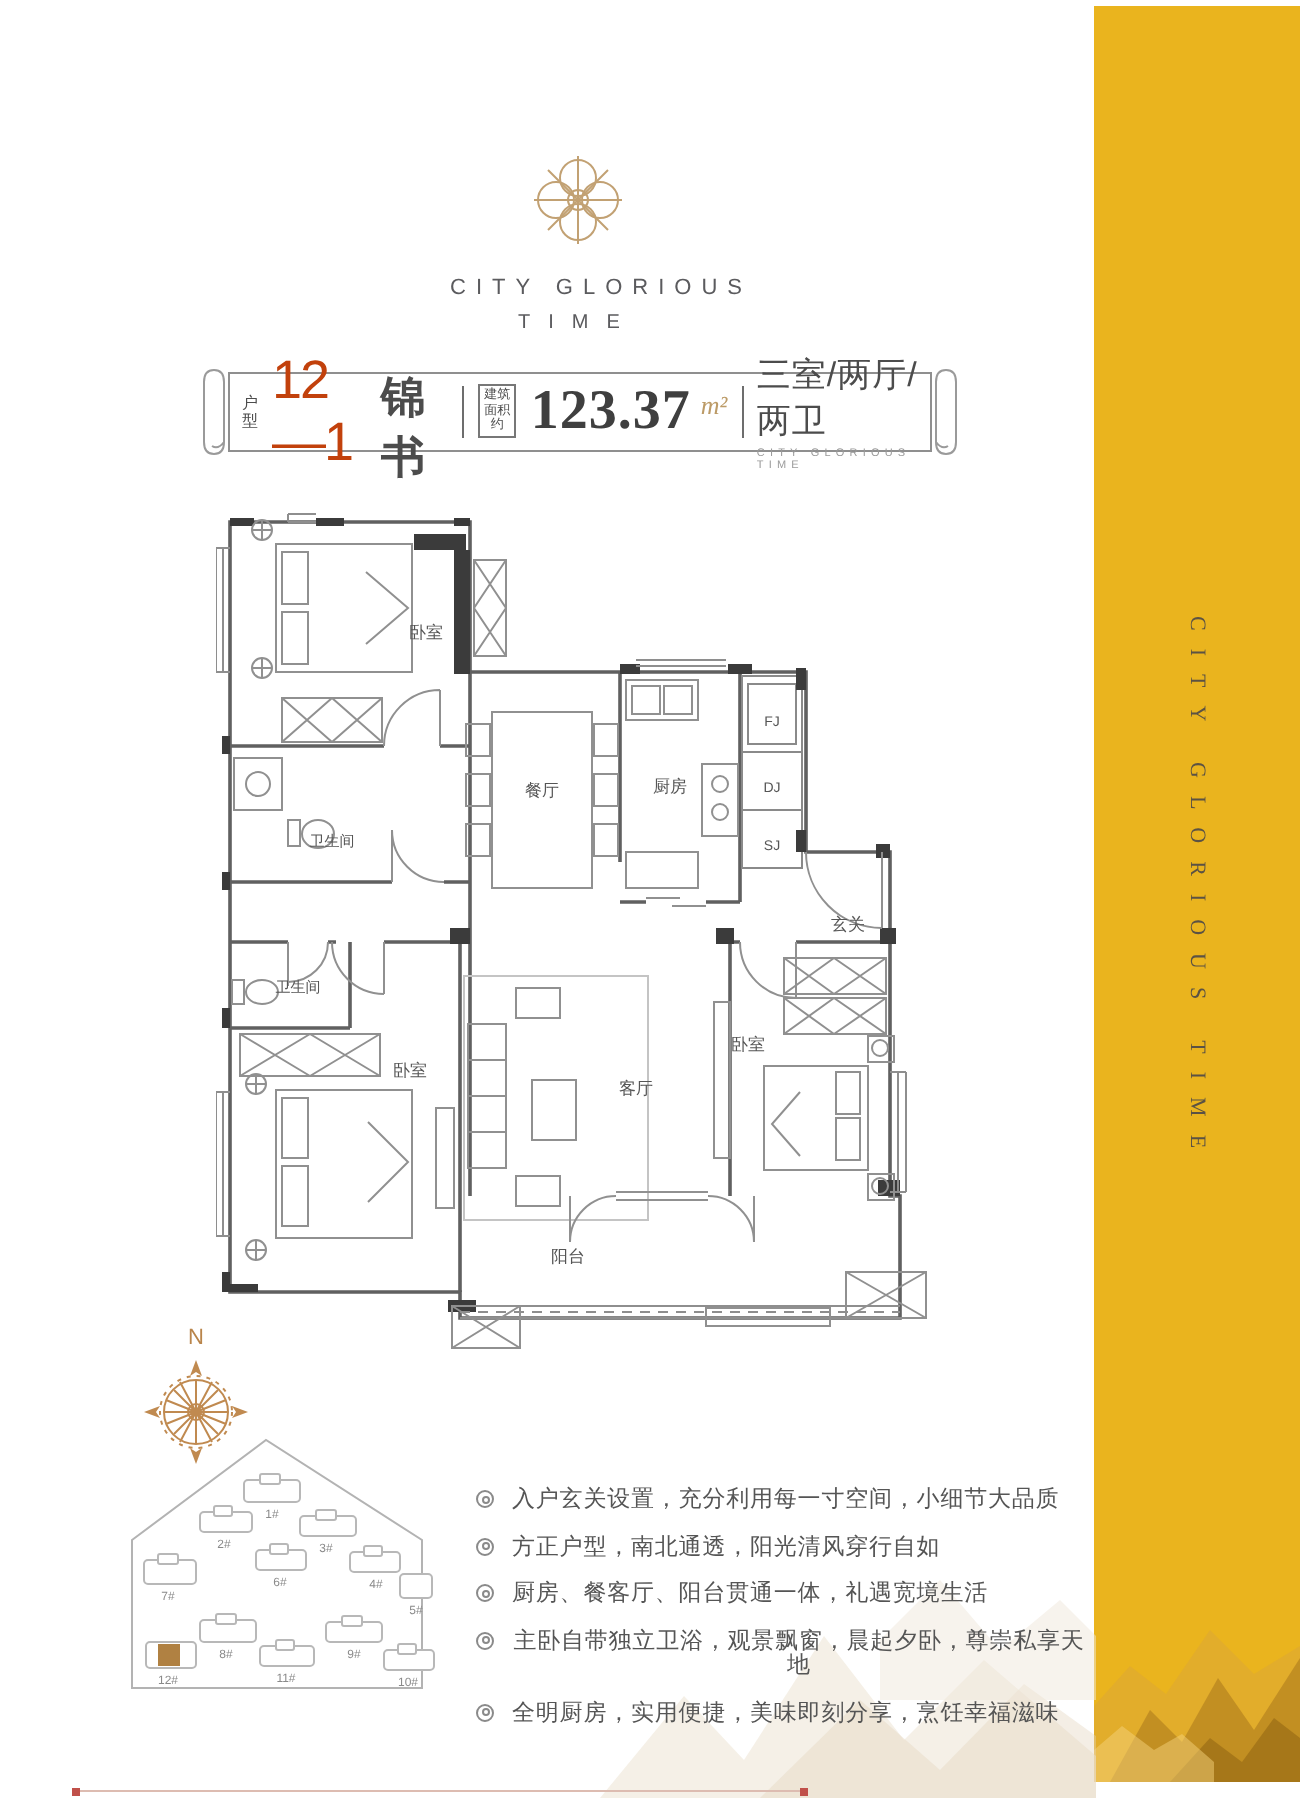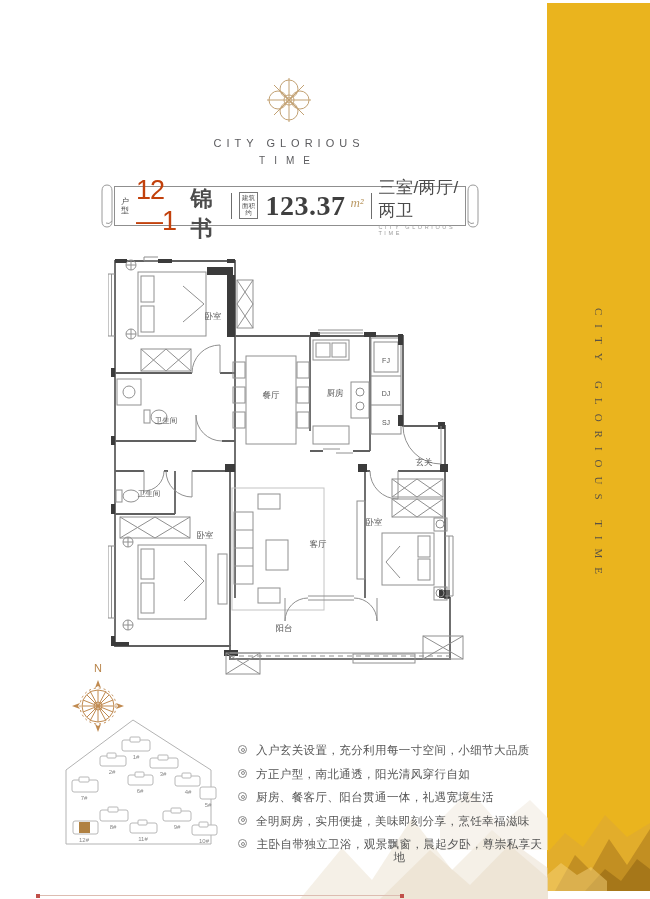--- a/index.html
+++ b/index.html
@@ -8,21 +8,21 @@
 
   
   .band { position:absolute; right:0; top:3px; bottom:8px; width:103px; background:#EAB41E; }
   .band-text { position:absolute; top:305px; left:50%; transform:translateX(-50%);
     writing-mode:vertical-rl; font-family:"Liberation Serif", serif;
     font-size:11px; letter-spacing:9px; color:#5B5244; }
   .band-mtn { position:absolute; bottom:0; left:0; }
 
   
   .logo { position:absolute; left:202px; top:76px; width:174px; text-align:center; }
-  .logo-line1 { margin-top:9px; font-size:11px; letter-spacing:5px; color:#5B5B5E; }
+  .logo-line1 { margin-top:9px; font-size:11px; letter-spacing:5px; color:#5B5B5E;text-align:right; }
   .logo-line2 { margin-top:6px; font-size:10px; letter-spacing:9px; color:#5B5B5E; }
 
   
   .banner { position:absolute; left:100px; top:182px; width:380px; height:47px; display:flex; align-items:center; }
   .scroll-end { flex:0 0 auto; }
   .banner-box { flex:1 1 auto; height:40px; border:1px solid #8f8f8f; background:#fff;
     display:flex; align-items:center; justify-content:center; gap:7px; padding:0 6px; }
   .unit-col { display:flex; flex-direction:column; font-size:8px; line-height:9px; color:#4c4c4c; }
   .unit-num { font-size:27px; color:#c2410c; letter-spacing:-1px; }
   .unit-name { font-size:22px; font-weight:bold; color:#4c4c4c; letter-spacing:2px;margin-top:16px; }
@@ -364,27 +364,27 @@
     <div class="feat">
       <span class="feat-icon">
           <span class="feat-icon-inner"></span>
         </span>
       <span class="feat-text">厨房、餐客厅、阳台贯通一体，礼遇宽境生活</span>
     </div>
     <div class="feat">
       <span class="feat-icon">
           <span class="feat-icon-inner"></span>
         </span>
+      <span class="feat-text">主卧自带独立卫浴，观景飘窗，晨起夕卧，尊崇私享天地</span>
+    </div>
+    <div class="feat">
+      <span class="feat-icon">
+          <span class="feat-icon-inner"></span>
+        </span>
       <span class="feat-text">全明厨房，实用便捷，美味即刻分享，烹饪幸福滋味</span>
-    </div>
-    <div class="feat">
-      <span class="feat-icon">
-          <span class="feat-icon-inner"></span>
-        </span>
-      <span class="feat-text">主卧自带独立卫浴，观景飘窗，晨起夕卧，尊崇私享天地</span>
     </div>
   </div>
 
   <div class="bottom-strip">
     <span class="bs-sq left"></span>
     <span class="bs-sq right"></span>
   </div>
 
 </div>
 

